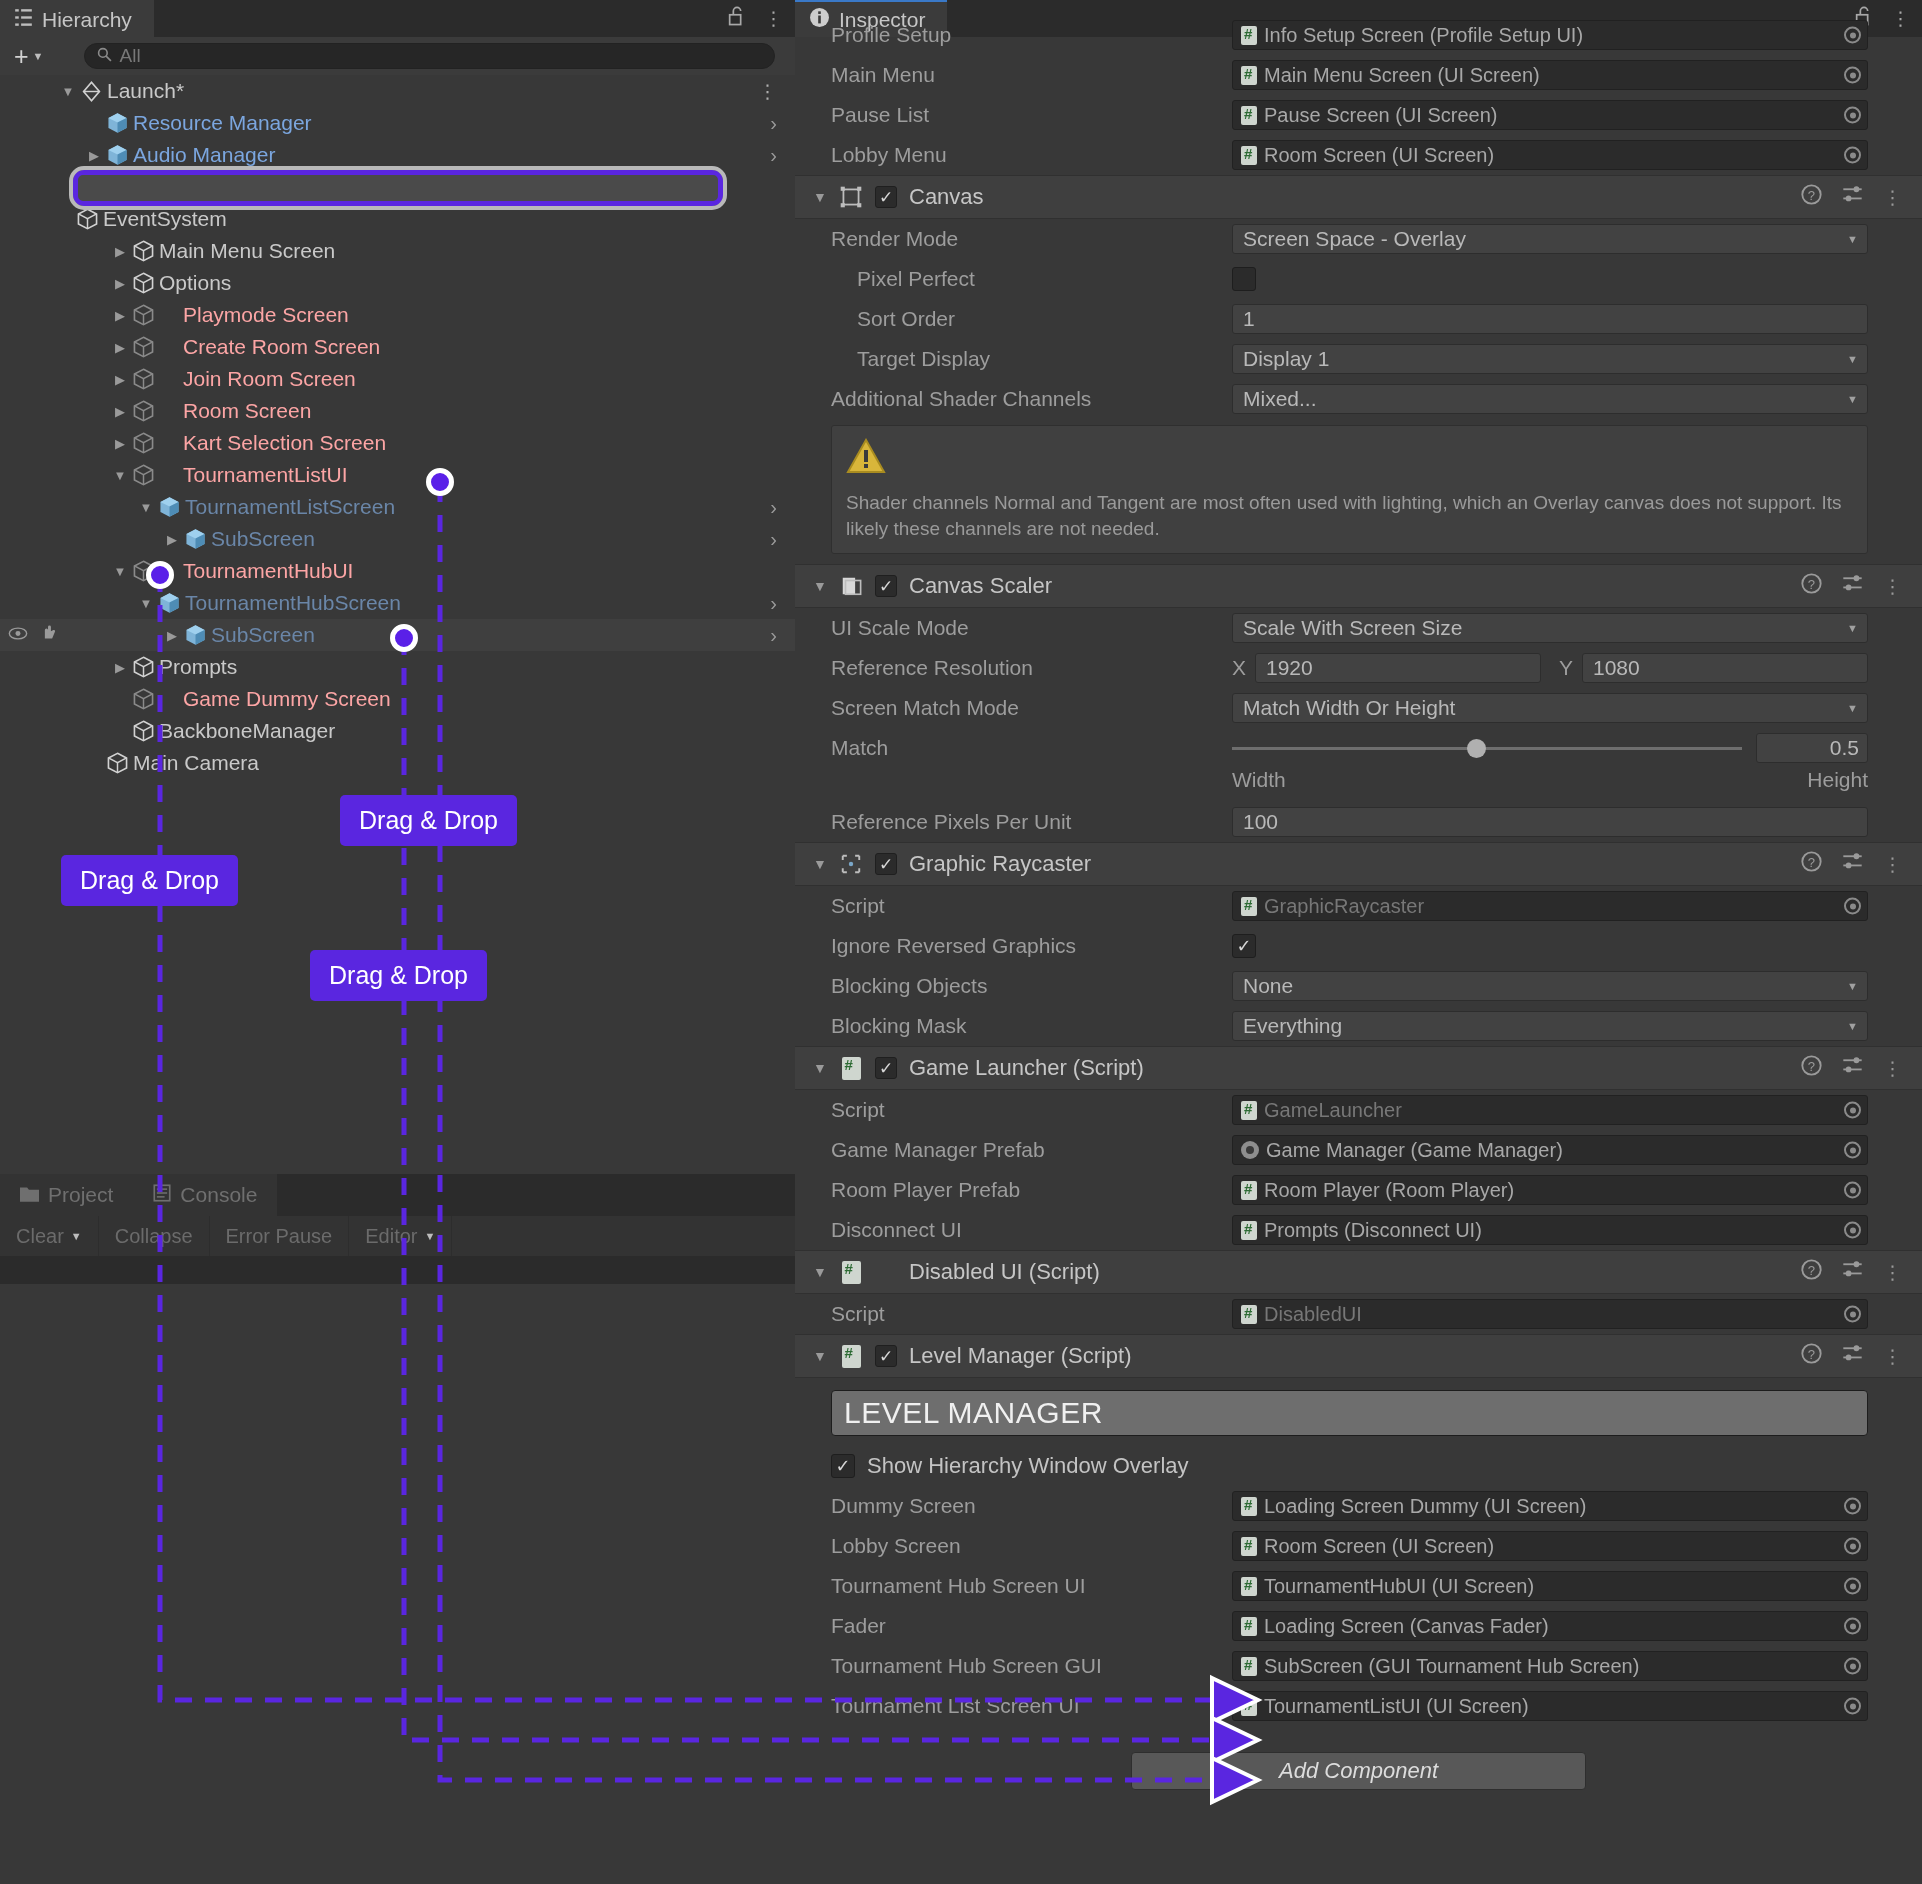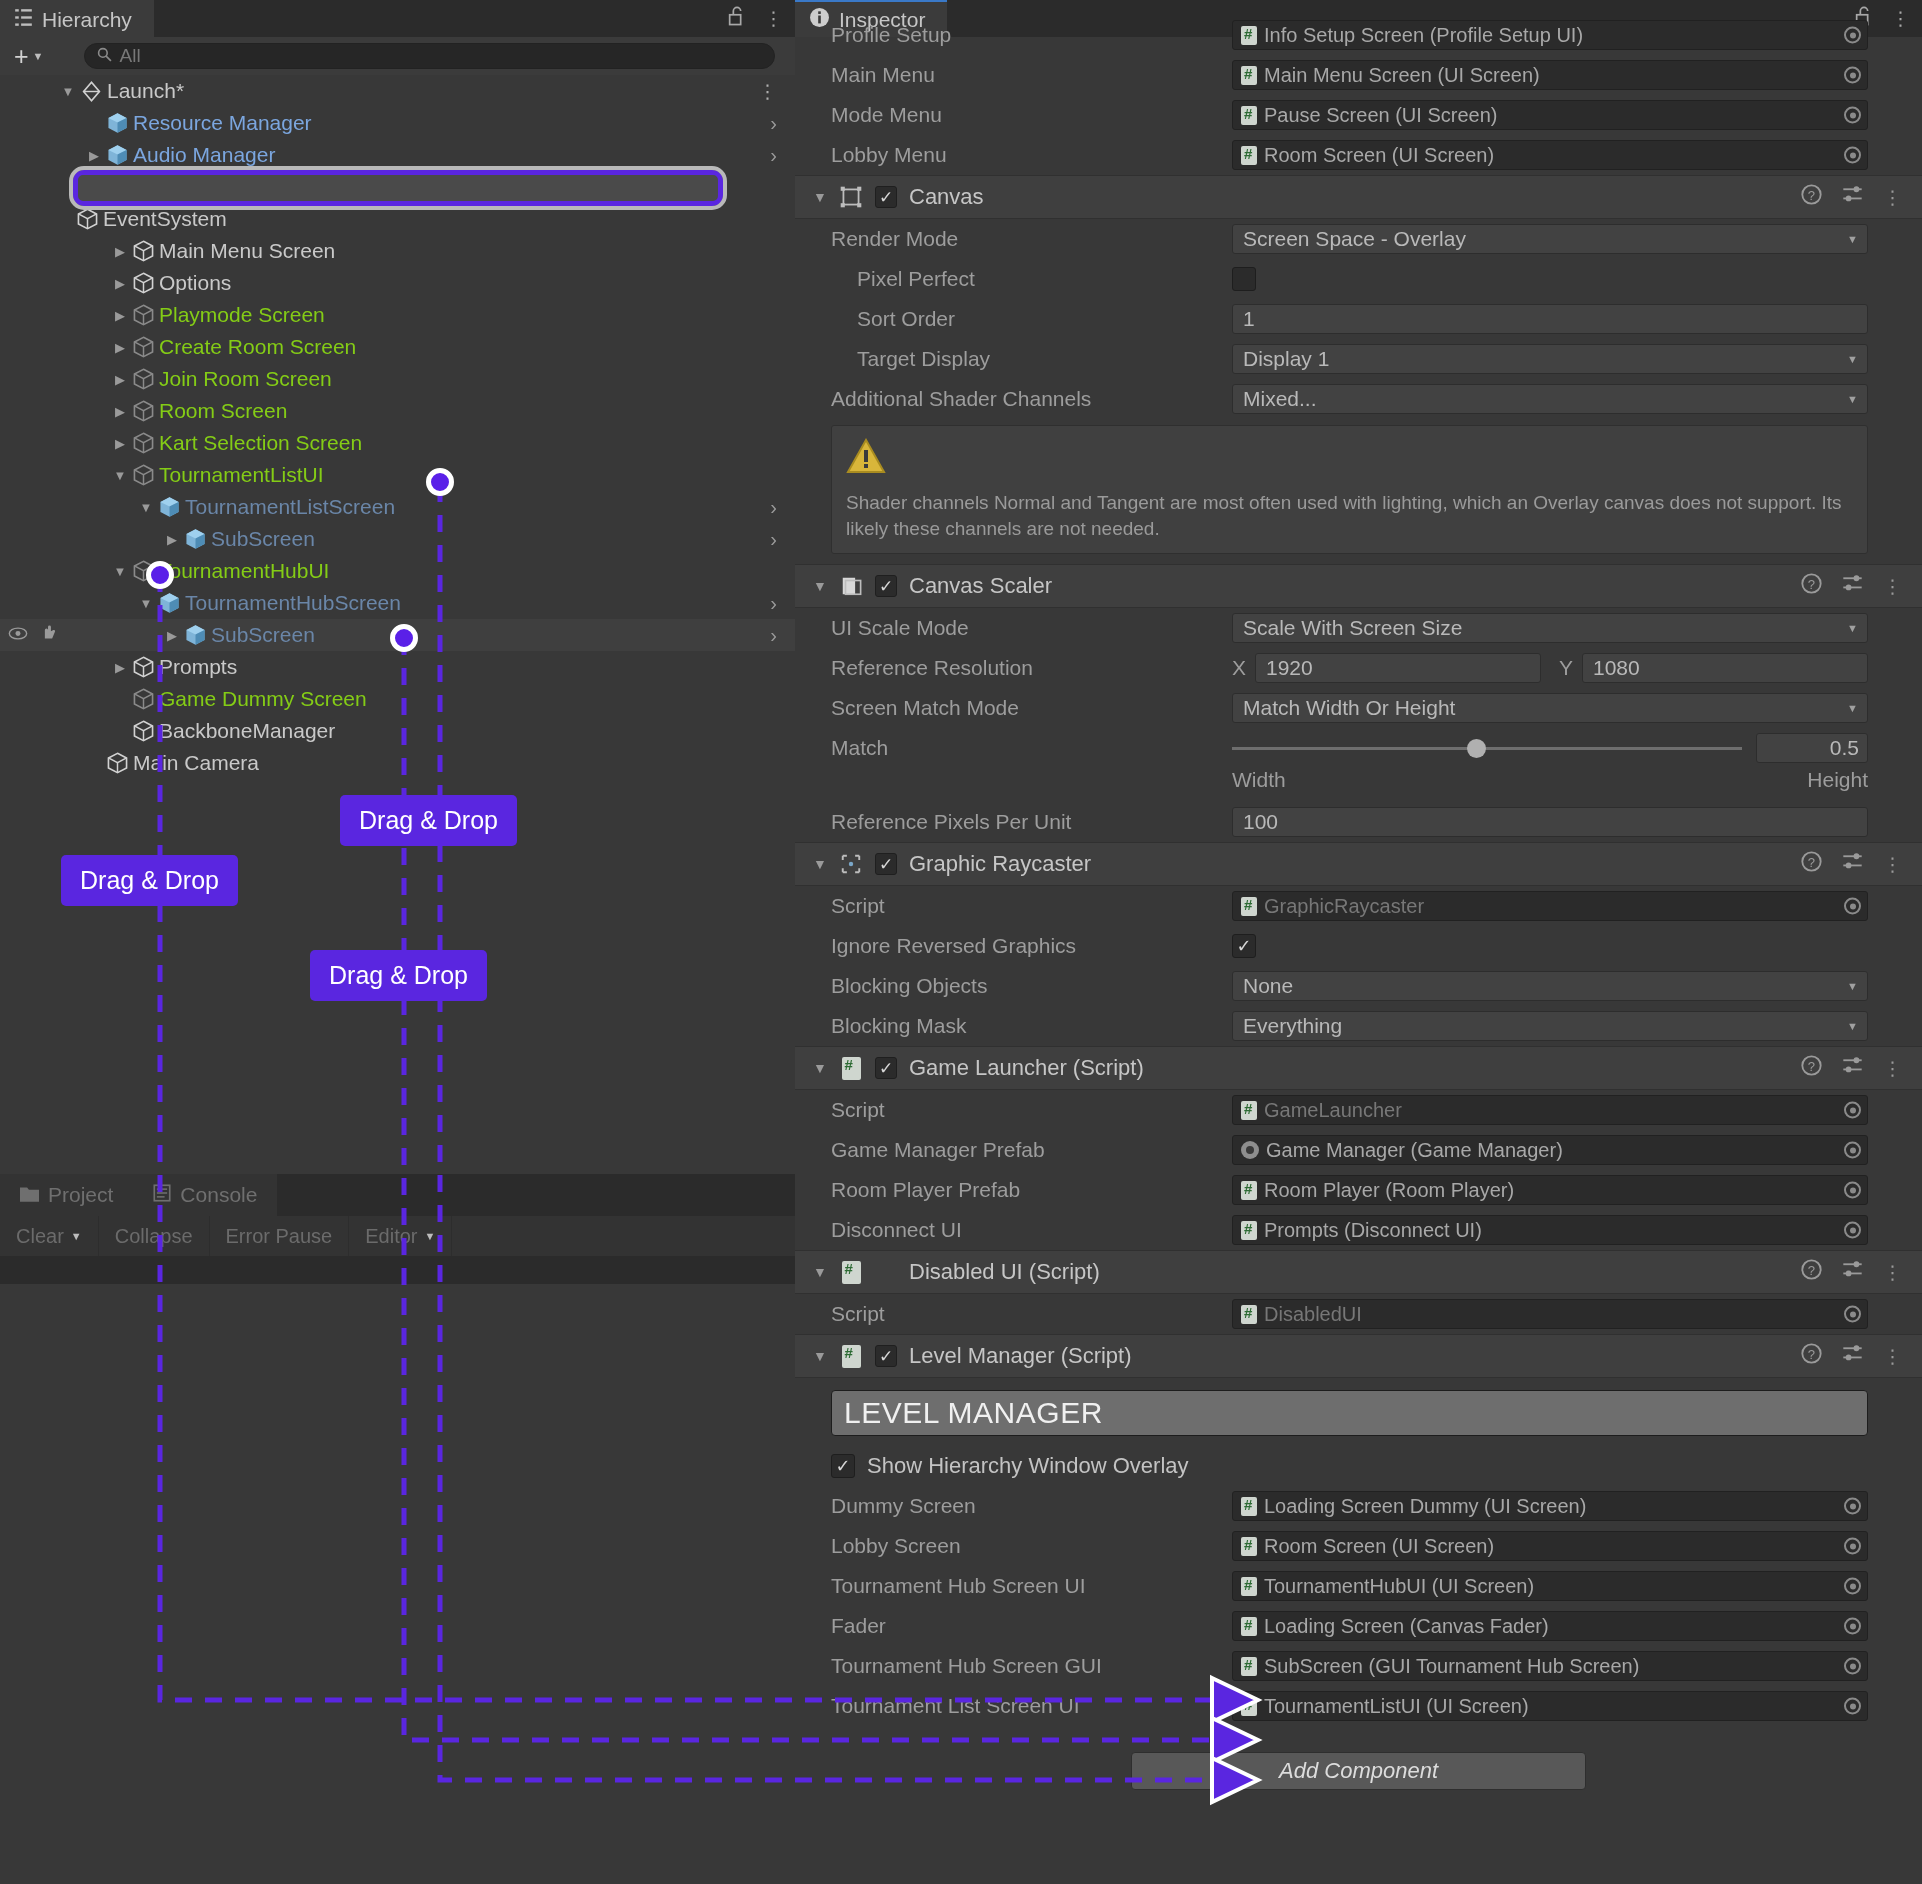--- a/index.html
+++ b/index.html
@@ -43,21 +43,21 @@
   .tree { position: relative; }
   .row {
     height: 32px; display: flex; align-items: center; position: relative;
     font-size: 21px; color: #c9c9c9; white-space: nowrap;
   }
   .row.stripe { background: #3f3f3f; }
   .row .arrow { width: 20px; text-align: center; color: #9a9a9a; font-size: 13px; flex: none; }
   .row .arrow.empty { visibility: hidden; }
   .row .ico { width: 26px; flex: none; display:flex; align-items:center; justify-content:center; }
   .row .lbl { padding-left: 3px; }
-  .dim { color: #84cc16; }
+  .dim { color: #fca5a5; margin-left: 24px; }
   .prefab { color: #7ba6df; }
   .prefab-dim { color: #6a86a8; }
 
   .sel-outline {
     position: absolute; left: 73px; top: 170px; width: 650px; height: 36px;
     border: 5px solid #5a26e0; border-radius: 10px;
     background: #4a4a4a; z-index: 5; pointer-events: none;
   }
   .sel-outline::after{
     content:""; position:absolute; left:-9px; top:-9px; right:-9px; bottom:-9px;
@@ -572,21 +572,21 @@
         </div>
         <div class="field-row">
           <div class="field-lbl">Main Menu</div>
           <div class="obj-field">
             <span class="mini-ico script"></span>
             <span style="overflow: hidden; white-space: nowrap;">Main Menu Screen (UI Screen)</span>
             <span class="pick"></span>
           </div>
         </div>
         <div class="field-row">
-          <div class="field-lbl">Mode Menu</div>
+          <div class="field-lbl">Pause List</div>
           <div class="obj-field">
             <span class="mini-ico script"></span>
             <span style="overflow: hidden; white-space: nowrap;">Pause Screen (UI Screen)</span>
             <span class="pick"></span>
           </div>
         </div>
         <div class="field-row">
           <div class="field-lbl">Lobby Menu</div>
           <div class="obj-field">
             <span class="mini-ico script"></span>

